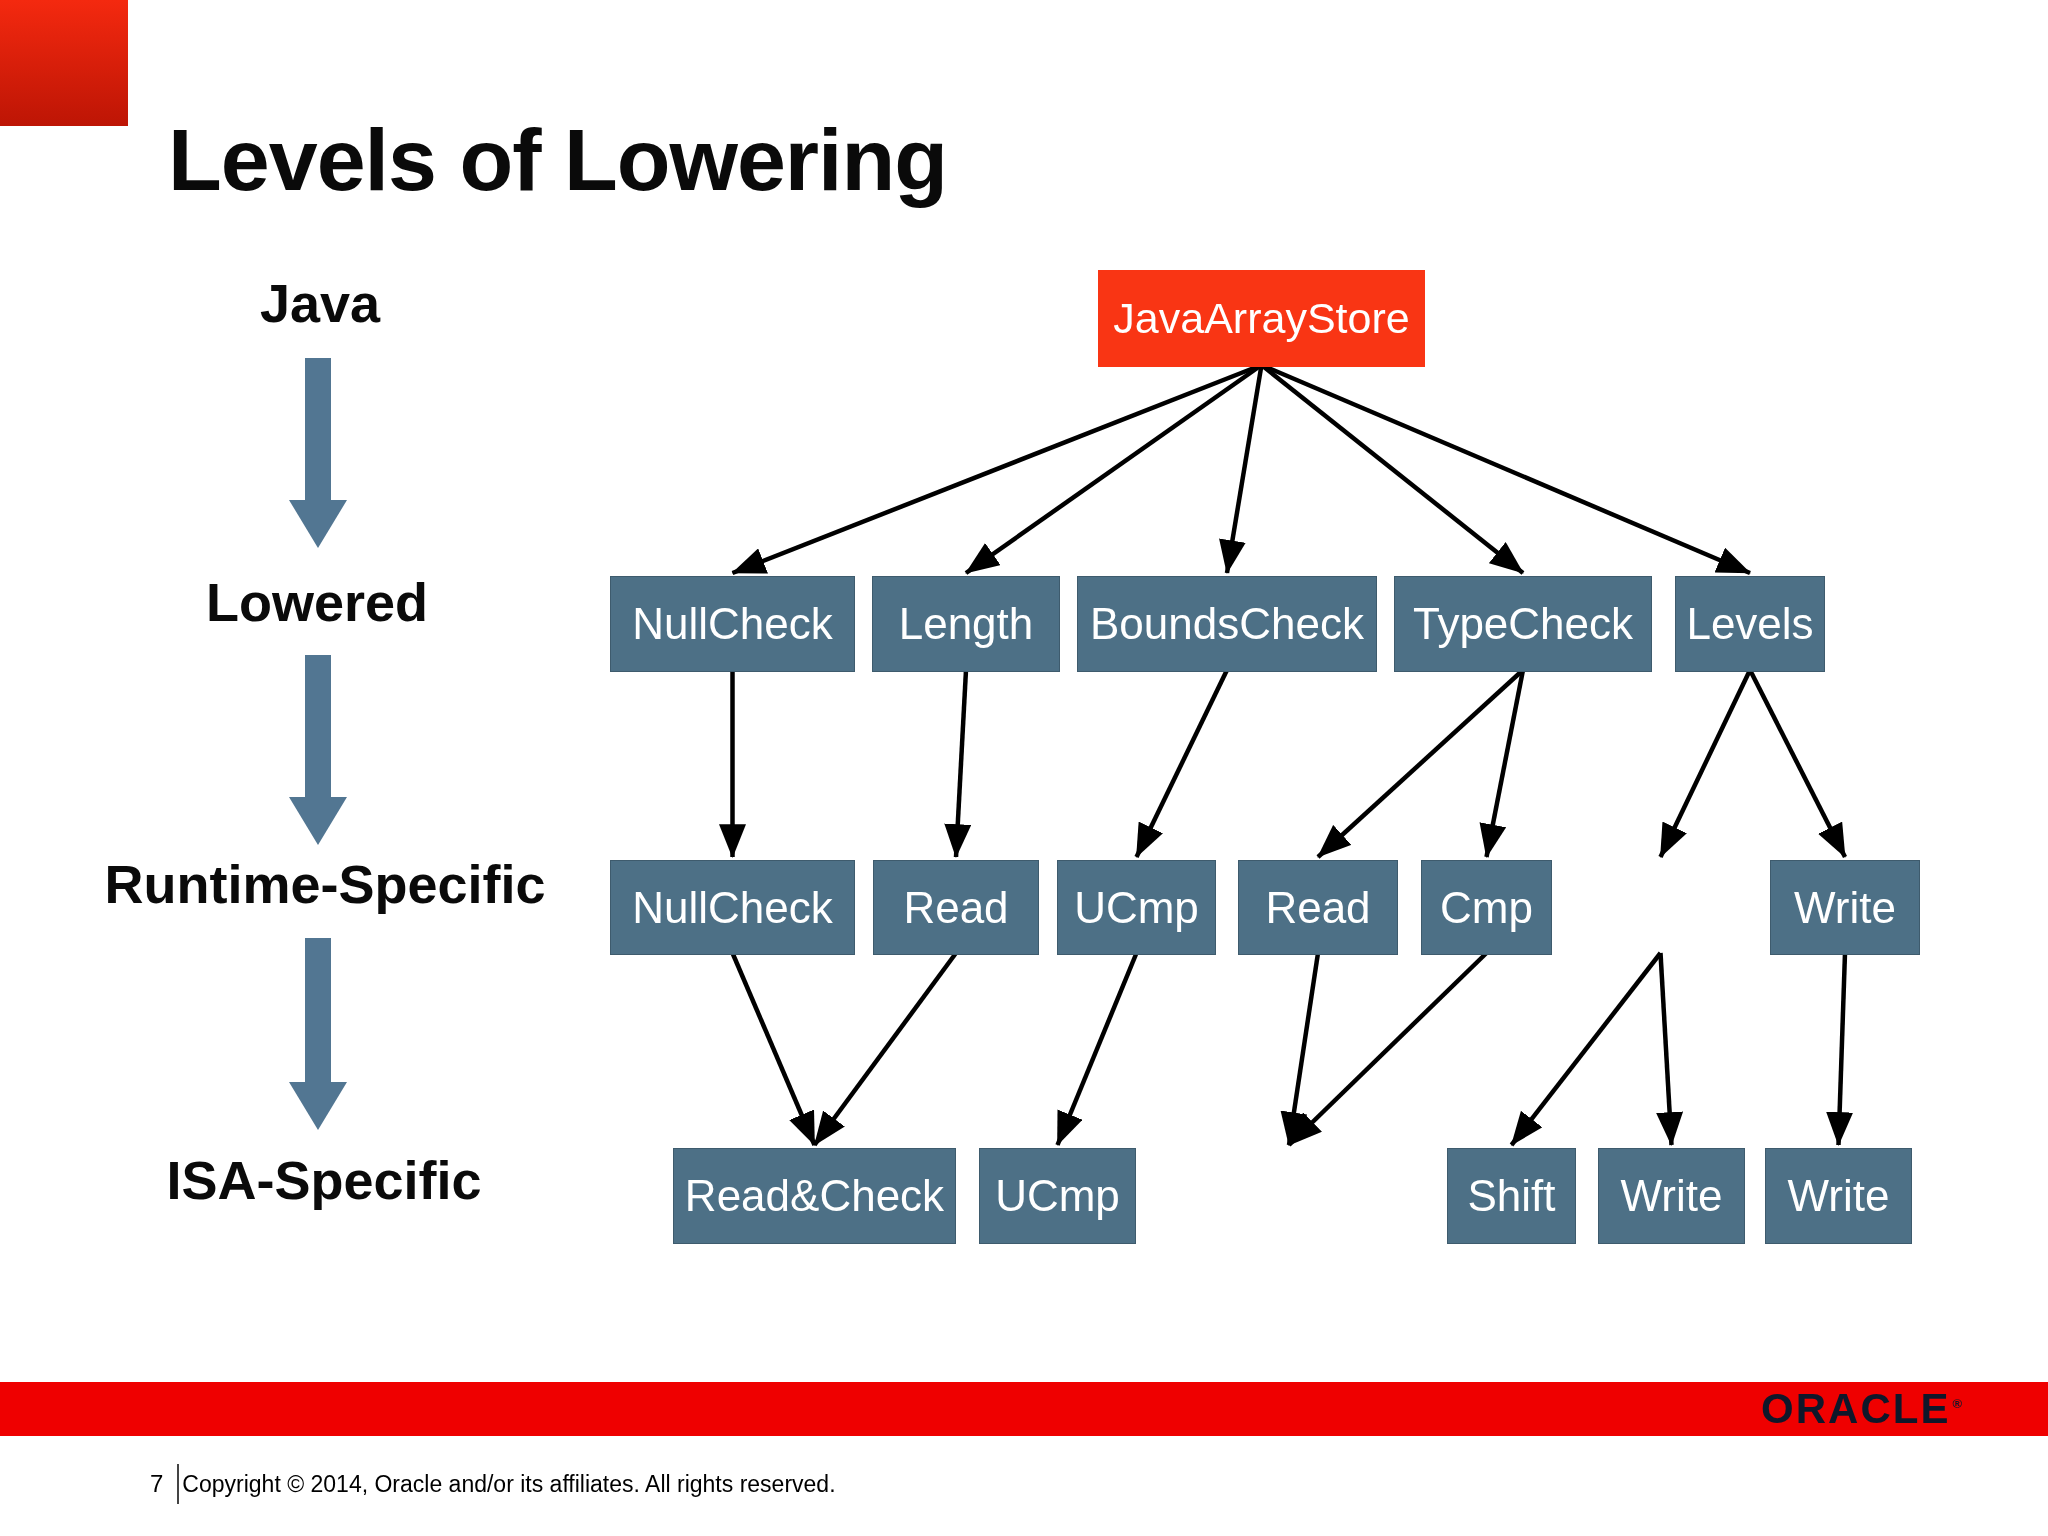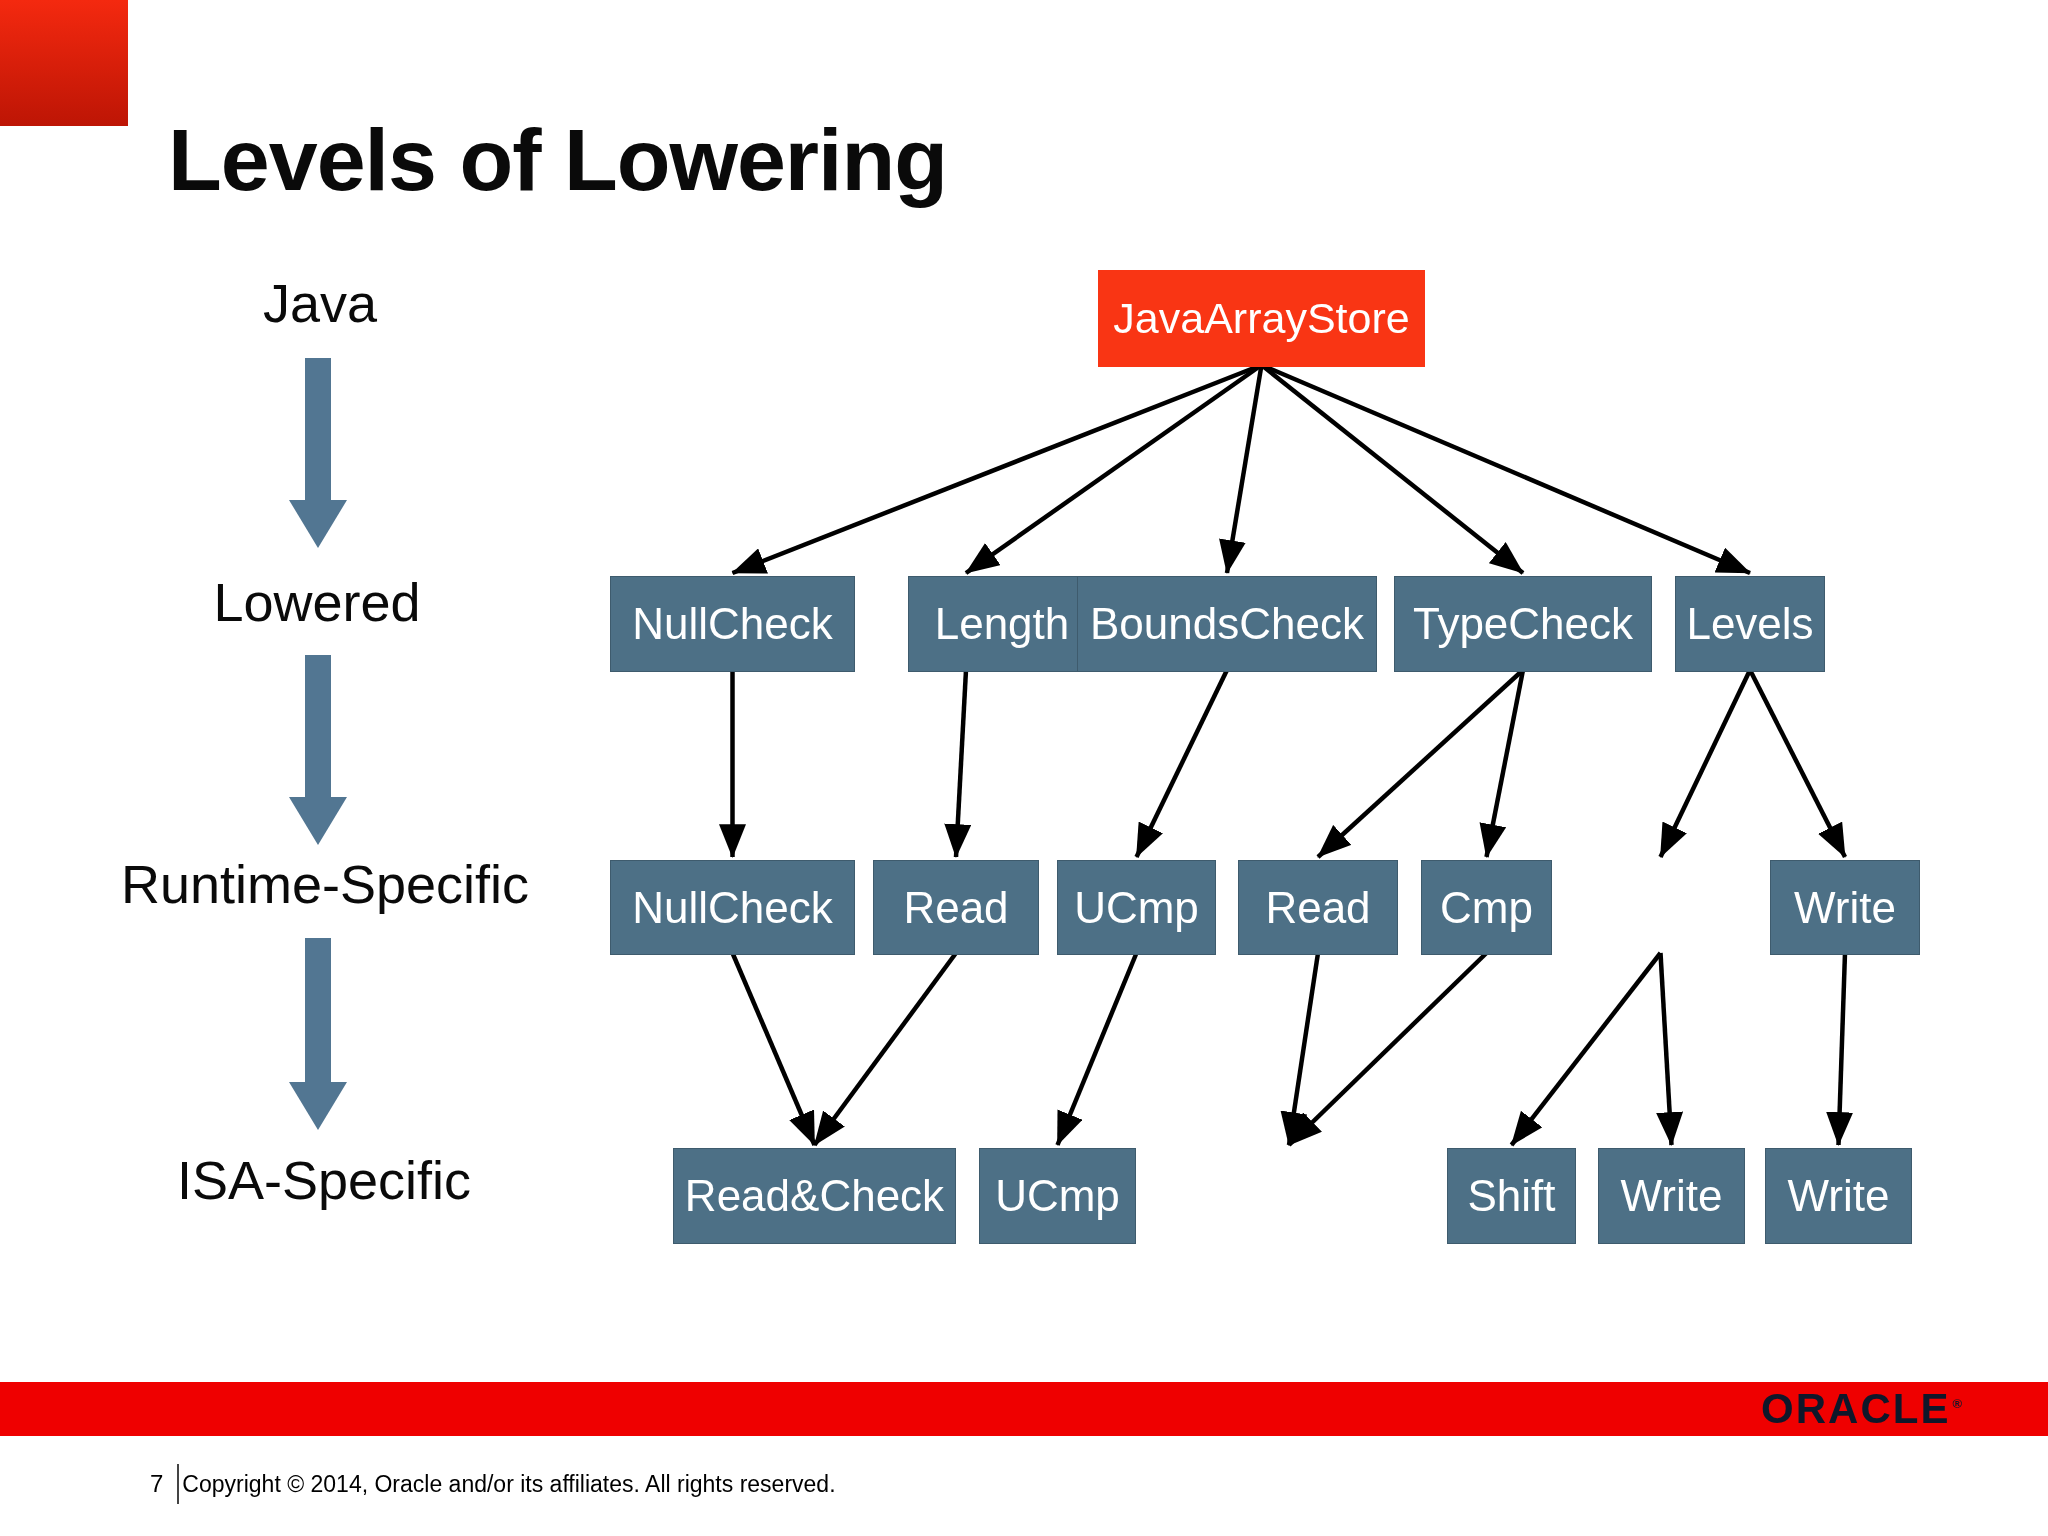--- a/index.html
+++ b/index.html
@@ -12,21 +12,21 @@
     position:absolute;left:0;top:0;width:128px;height:126px;
     background:linear-gradient(180deg,var(--corner_top,#f4290f) 0%,var(--corner_bottom,#bd1505) 100%);
   }
   .slide-title{
     position:absolute;left:168px;top:50px;
     font-size:88px;font-weight:bold;color:#0a0a0a;letter-spacing:-1px;white-space:nowrap;
   }
   
   .level-label{
     position:absolute;transform:translateX(-50%);
-    font-size:54px;font-weight:normal;color:#0a0a0a;white-space:nowrap;
+    font-size:54px;font-weight:bold;color:#0a0a0a;white-space:nowrap;
   }
   
   .block-arrow{position:absolute;transform:translateX(-50%);width:58px;}
   .block-arrow .shaft{width:26px;margin:0 auto;background:var(--block_arrow,#527692);}
   .block-arrow .head{
     width:0;height:0;margin:0 auto;
     border-left:29px solid transparent;border-right:29px solid transparent;
     border-top:48px solid var(--block_arrow,#527692);
   }
   
@@ -101,21 +101,21 @@
       <line x1="1318" y1="933" x2="1289" y2="1125" marker-end="url(#ah)"></line>
       <line x1="1486.5" y1="933" x2="1289" y2="1125" marker-end="url(#ah)"></line>
       <line x1="1660.5" y1="933" x2="1511.5" y2="1125" marker-end="url(#ah)"></line>
       <line x1="1660.5" y1="933" x2="1671.5" y2="1125" marker-end="url(#ah)"></line>
       <line x1="1845" y1="933" x2="1838.5" y2="1125" marker-end="url(#ah)"></line>
     </svg>
 
   <div class="node root" style="left:1098px;top:250px;width:327px;height:97px;">JavaArrayStore</div>
 
   <div class="node" style="left:610px;top:556px;width:245px;height:96px;">NullCheck</div>
-  <div class="node" style="left:908px;top:556px;width:188px;height:96px;">Length</div>
+  <div class="node" style="left:872px;top:556px;width:188px;height:96px;">Length</div>
   <div class="node" style="left:1394px;top:556px;width:258px;height:96px;">TypeCheck</div>
   <div class="node" style="left:1077px;top:556px;width:300px;height:96px;">BoundsCheck</div>
   <div class="node" style="left:1675px;top:556px;width:150px;height:96px;">Levels</div>
 
   <div class="node" style="left:610px;top:840px;width:245px;height:95px;">NullCheck</div>
   <div class="node" style="left:873px;top:840px;width:166px;height:95px;">Read</div>
   <div class="node" style="left:1057px;top:840px;width:159px;height:95px;">UCmp</div>
   <div class="node" style="left:1238px;top:840px;width:160px;height:95px;">Read</div>
   <div class="node" style="left:1421px;top:840px;width:131px;height:95px;">Cmp</div>
   <div class="node" style="left:1770px;top:840px;width:150px;height:95px;">Write</div>

